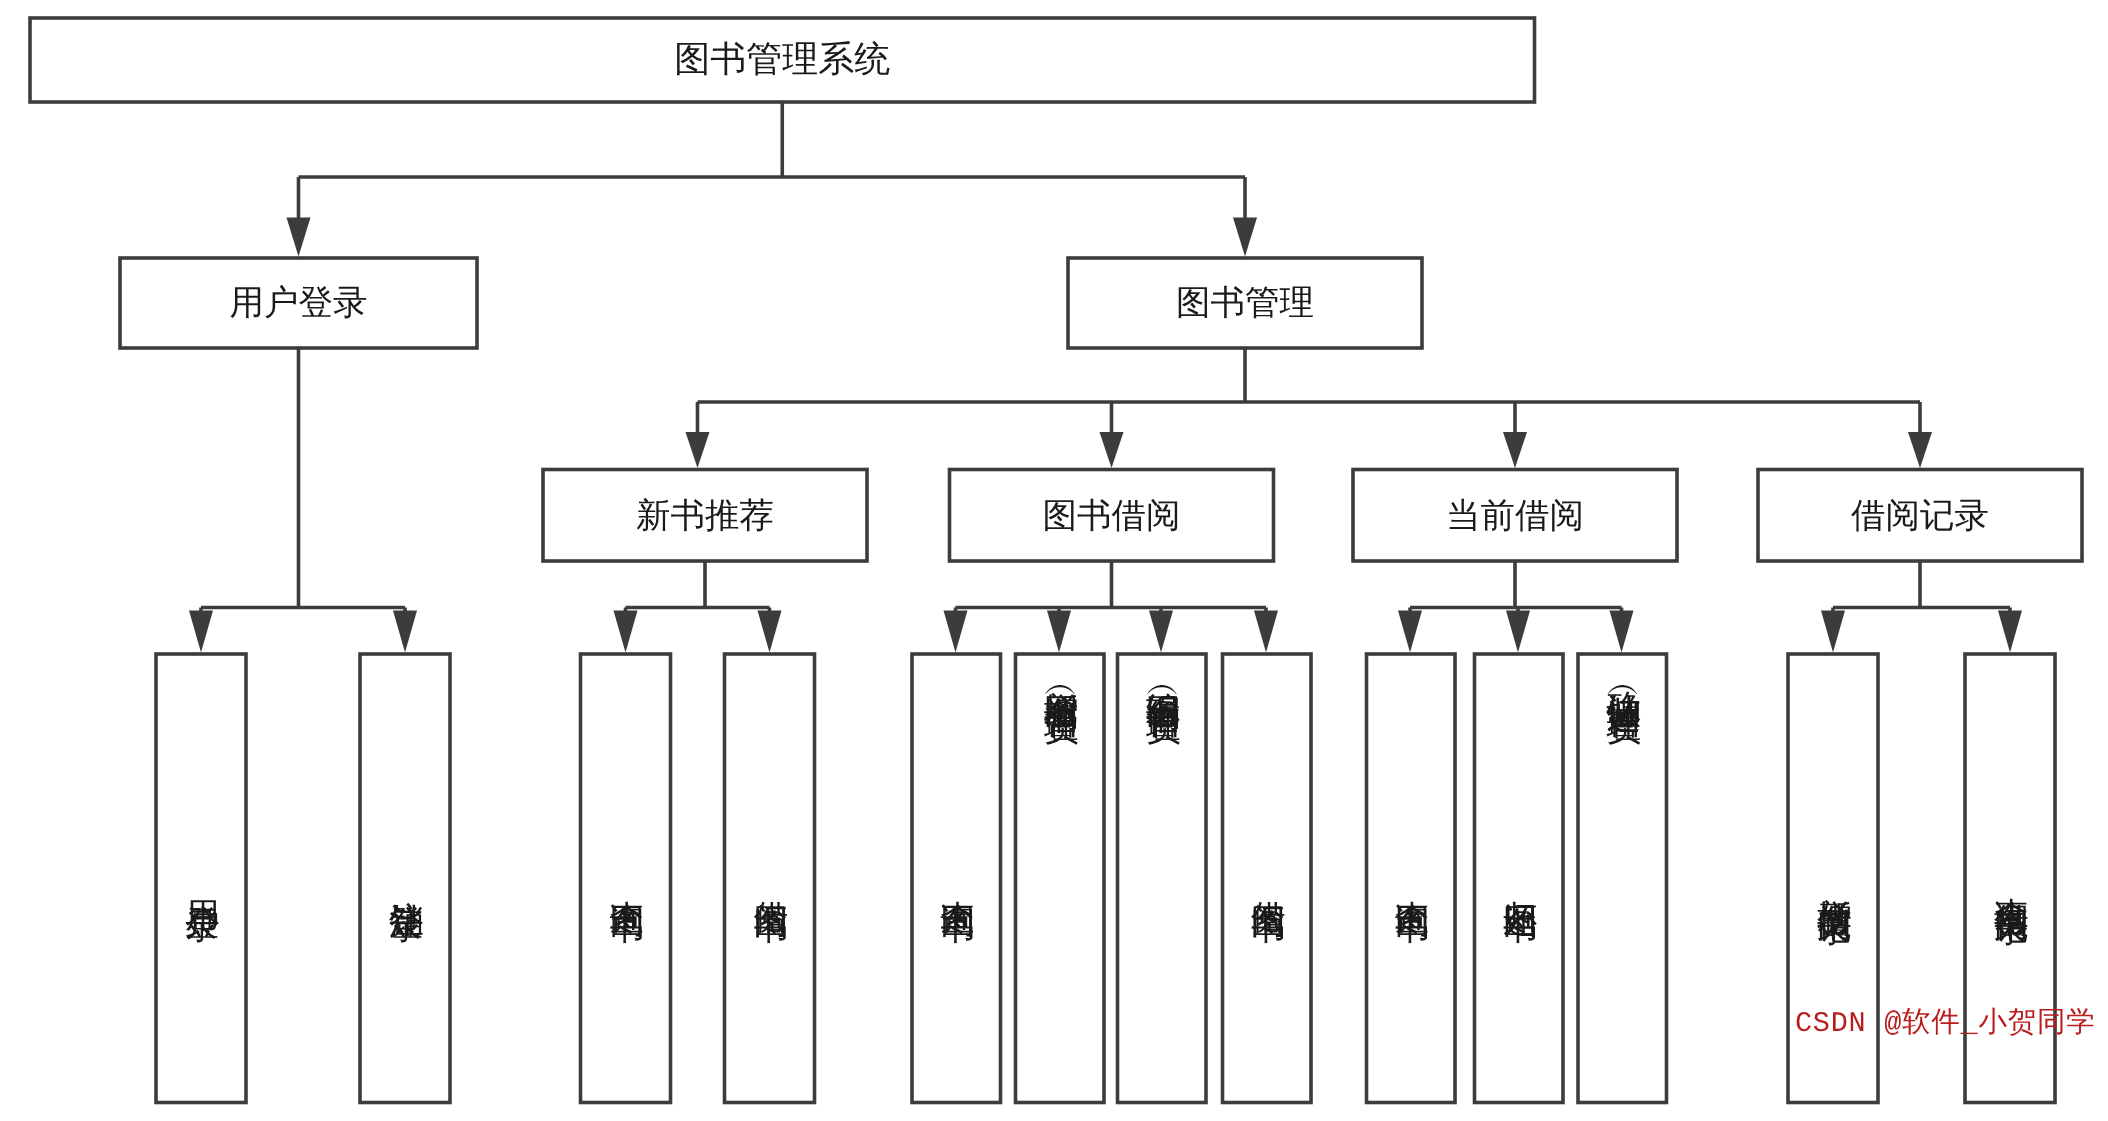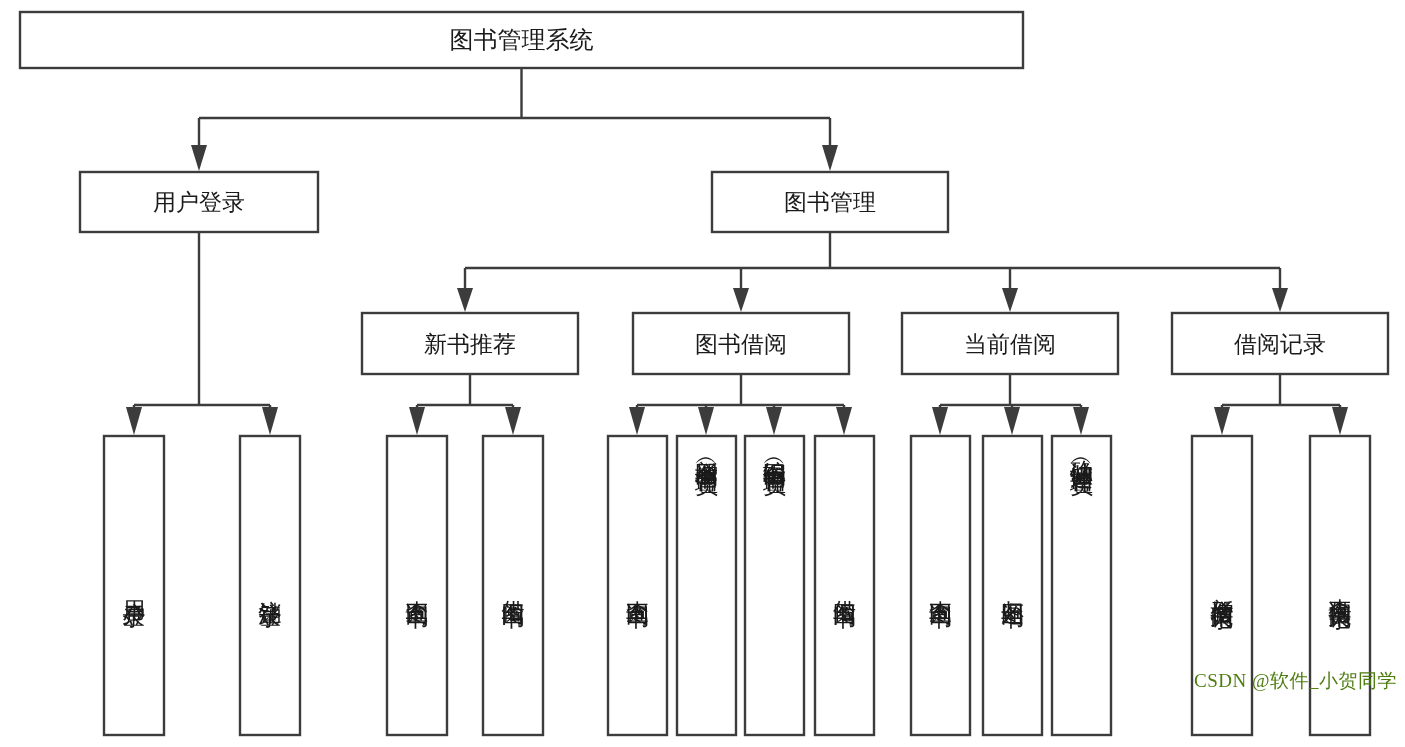--- a/index.html
+++ b/index.html
@@ -73,23 +73,23 @@
     white-space: nowrap;
     pointer-events: none;
   }
   .leaf-label.top-align {
     justify-content: flex-start;
   }
   .watermark {
     position: absolute;
     right: 8px;
     bottom: 4px;
-    font-family: Liberation Serif, serif;
+    font-family: Liberation Mono, monospace;
     font-size: 19px;
-    color: #4d7c0f;
+    color: #b91c1c;
     white-space: nowrap;
     letter-spacing: 0.5px;
   }
 </style>
 </head>
 <body>
 
 <div id="diagram-root">
 
   <svg class="diagram-canvas" viewBox="0 0 1405 747">

